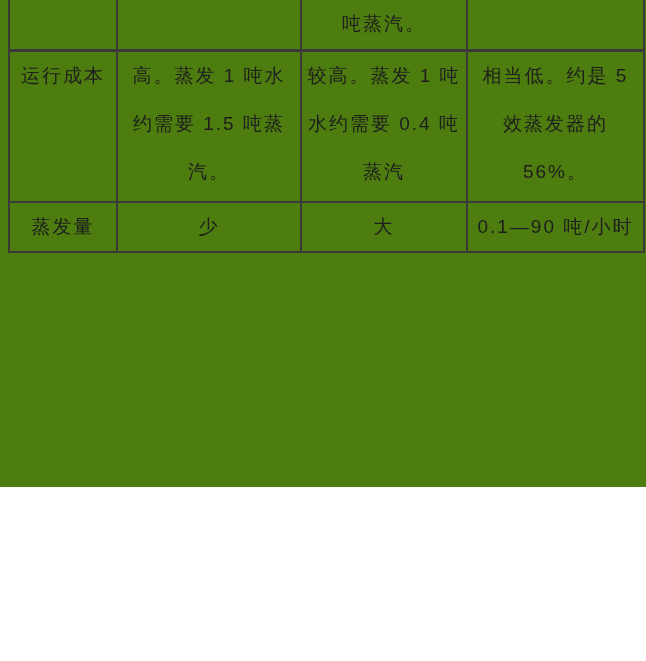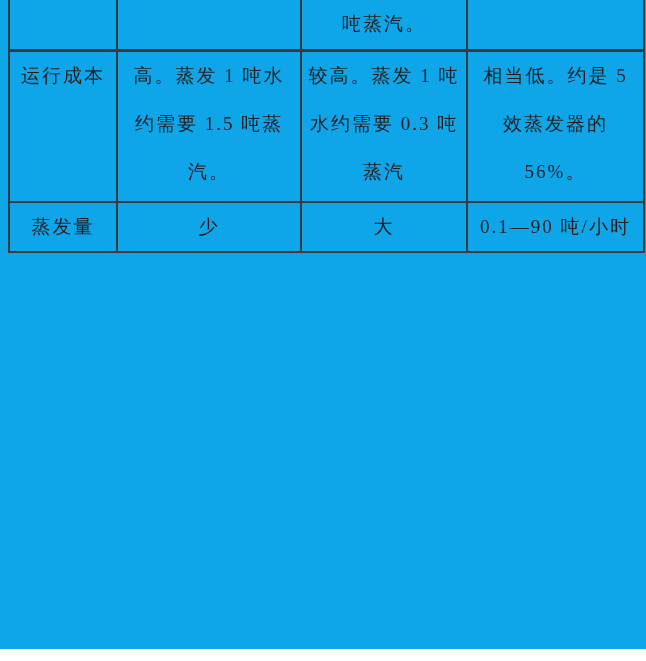--- a/index.html
+++ b/index.html
@@ -3,24 +3,24 @@
 <meta charset="utf-8">
 <style>
   html, body {
     margin: 0;
     padding: 0;
     background: #ffffff;
   }
   .page {
     position: relative;
     width: 646px;
-    height: 649px;
-    background: #0ea5e9;
+    height: 487px;
+    background: #4d7c0f;
     overflow: hidden;
-    font-family: Liberation Serif, serif;
+    font-family: Liberation Sans, sans-serif;
     color: #1e1e1e;
   }
   table.cmp {
     position: absolute;
     left: 8px;
     top: 0;
     width: 635px;
     border-collapse: collapse;
     table-layout: fixed;
   }
@@ -65,21 +65,21 @@
         <td></td>
         <td>吨蒸汽。</td>
         <td></td>
       </tr>
       <tr class="r2">
         <td>运行成本</td>
         <td>高。蒸发 1 吨水
 约需要 1.5 吨蒸
 汽。</td>
         <td>较高。蒸发 1 吨
-水约需要 0.3 吨
+水约需要 0.4 吨
 蒸汽</td>
         <td>相当低。约是 5
 效蒸发器的
 56%。</td>
       </tr>
       <tr class="r6">
         <td>蒸发量</td>
         <td>少</td>
         <td>大</td>
         <td>0.1—90 吨/小时</td>

